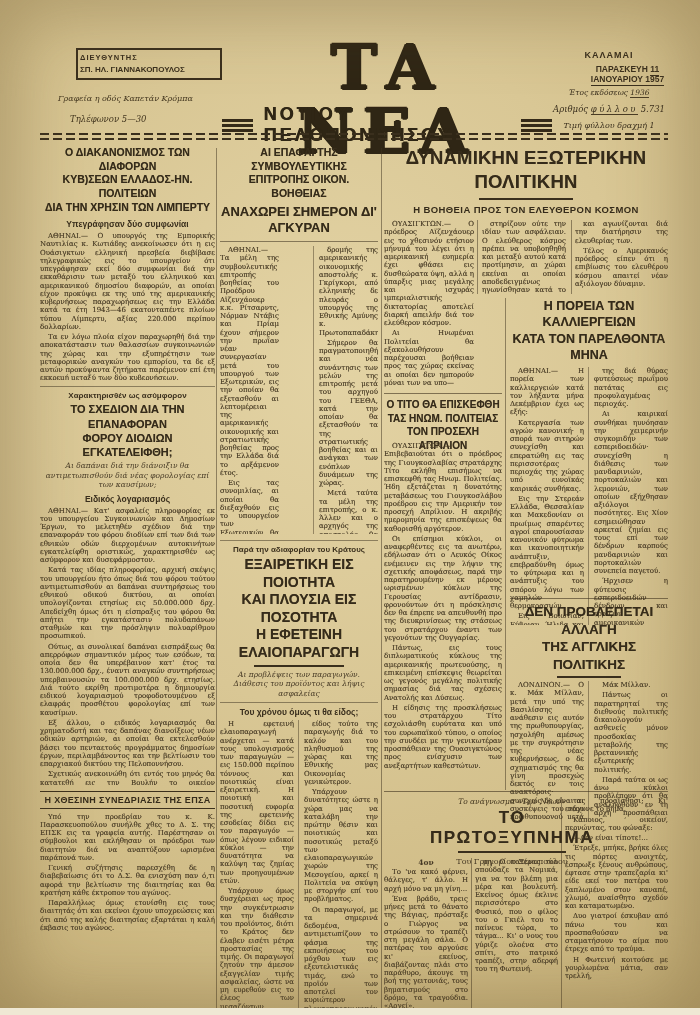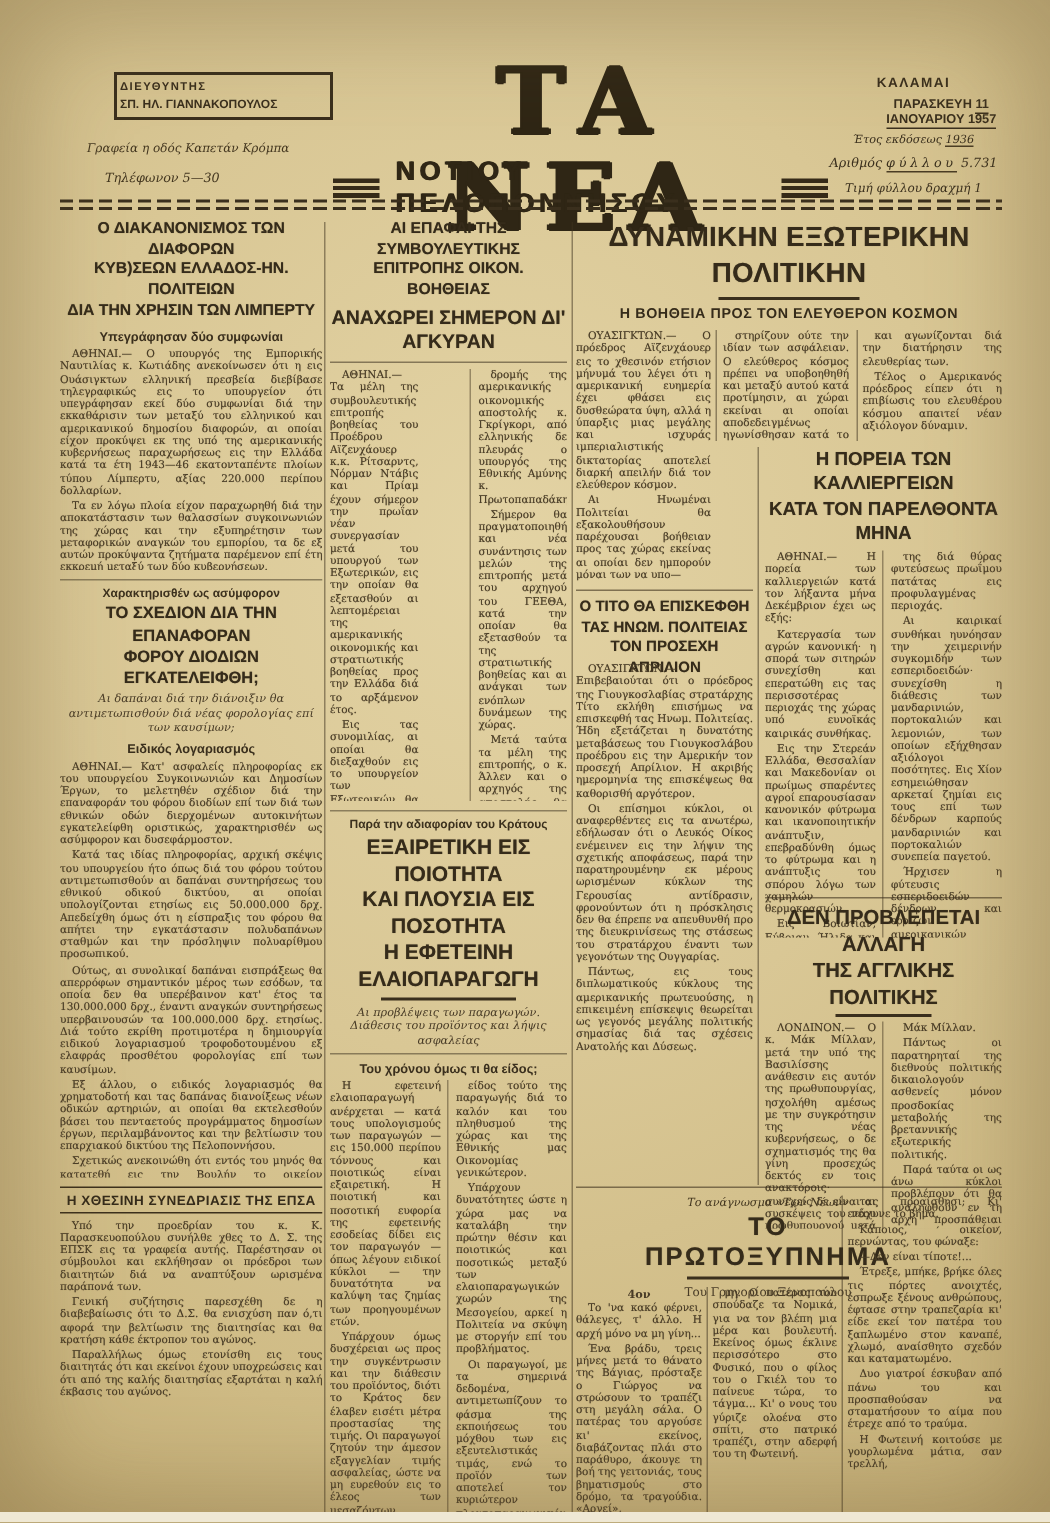--- a/index.html
+++ b/index.html
@@ -217,20 +217,21 @@
     <div class="hrule" style="left:0;top:247px;width:118px;"></div>
     <div class="abs hl s10" style="left:0;top:252px;width:118px;">
         <span class="hl-line">Ο ΤΙΤΟ ΘΑ ΕΠΙΣΚΕΦΘΗ</span>
         <span class="hl-line">ΤΑΣ ΗΝΩΜ. ΠΟΛΙΤΕΙΑΣ</span>
         <span class="hl-line">ΤΟΝ ΠΡΟΣΕΧΗ ΑΠΡΙΛΙΟΝ</span>
       </div>
     <div class="abs bodytext" style="left:0;top:296px;width:118px;height:346px;">
         <p>ΟΥΑΣΙΓΚΤΩΝ.— Επιβεβαιούται ότι ο πρόεδρος της Γιουγκοσλαβίας στρατάρχης Τίτο εκλήθη επισήμως να επισκεφθή τας Ηνωμ. Πολιτείας. Ήδη εξετάζεται η δυνατότης μεταβάσεως του Γιουγκοσλάβου προέδρου εις την Αμερικήν τον προσεχή Απρίλιον. Η ακριβής ημερομηνία της επισκέψεως θα καθορισθή αργότερον.</p>
         <p>Οι επίσημοι κύκλοι, οι αναφερθέντες εις τα ανωτέρω, εδήλωσαν ότι ο Λευκός Οίκος ενέμεινεν εις την λήψιν της σχετικής αποφάσεως, παρά την παρατηρουμένην εκ μέρους ωρισμένων κύκλων της Γερουσίας αντίδρασιν, φρονούντων ότι η πρόσκλησις δεν θα έπρεπε να απευθυνθή προ της διευκρινίσεως της στάσεως του στρατάρχου έναντι των γεγονότων της Ουγγαρίας.</p>
         <p>Πάντως, εις τους διπλωματικούς κύκλους της αμερικανικής πρωτευούσης, η επικειμένη επίσκεψις θεωρείται ως γεγονός μεγάλης πολιτικής σημασίας διά τας σχέσεις Ανατολής και Δύσεως.</p>
+        <p>Η είδησις της προσκλήσεως του στρατάρχου Τίτο εσχολιάσθη ευρύτατα και υπό του ευρωπαϊκού τύπου, ο οποίος την συνδέει με την γενικωτέραν προσπάθειαν της Ουασιγκτώνος προς ενίσχυσιν των ανεξαρτήτων καθεστώτων.</p>
       </div>
 
     <div class="hrule" style="left:126px;top:452px;width:158px;"></div>
     <div class="abs" style="left:126px;top:457px;width:158px;">
       <div class="hl s14">
           <span class="hl-line">ΔΕΝ ΠΡΟΒΛΕΠΕΤΑΙ ΑΛΛΑΓΗ</span>
           <span class="hl-line">ΤΗΣ ΑΓΓΛΙΚΗΣ ΠΟΛΙΤΙΚΗΣ</span>
         </div>
       <div class="bar" style="width:64px;height:2px;margin:3px auto 3px;"></div>
       <div class="twocol" style="height:138px;">

